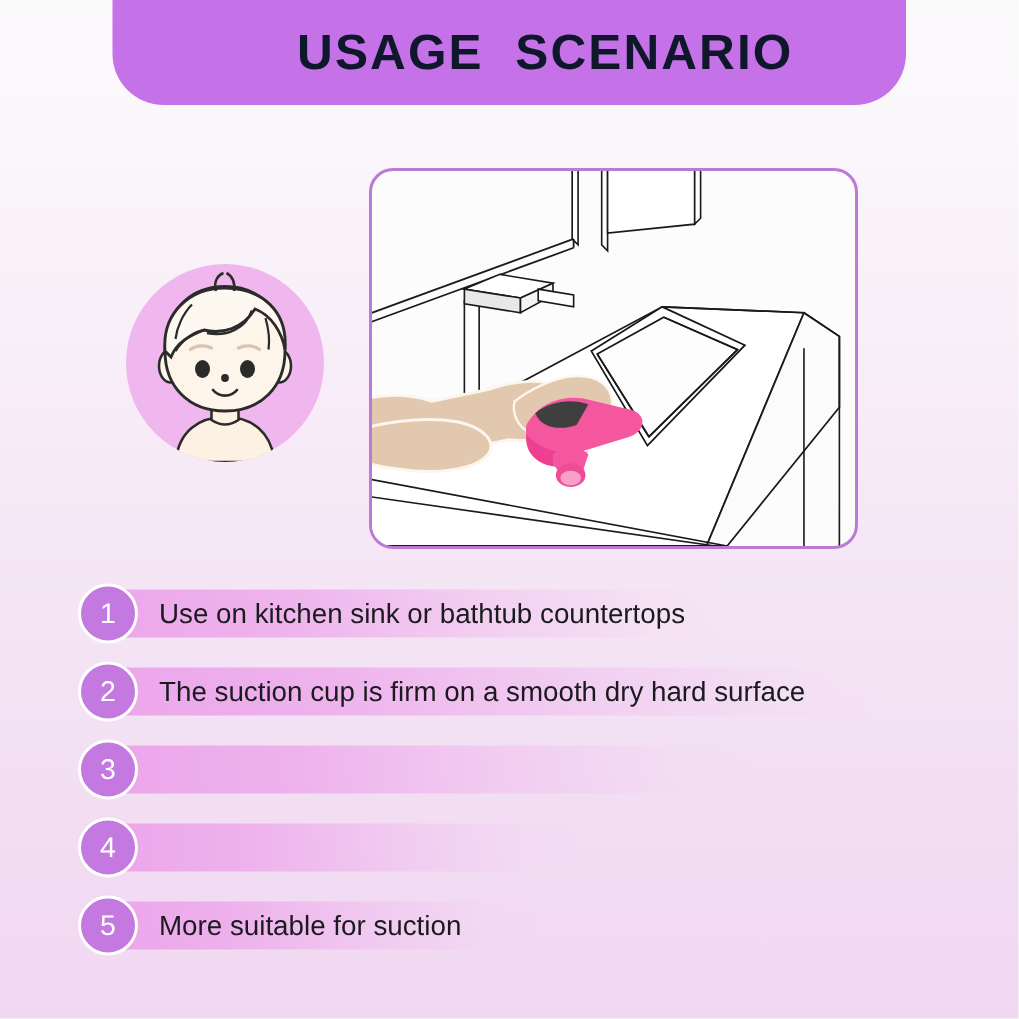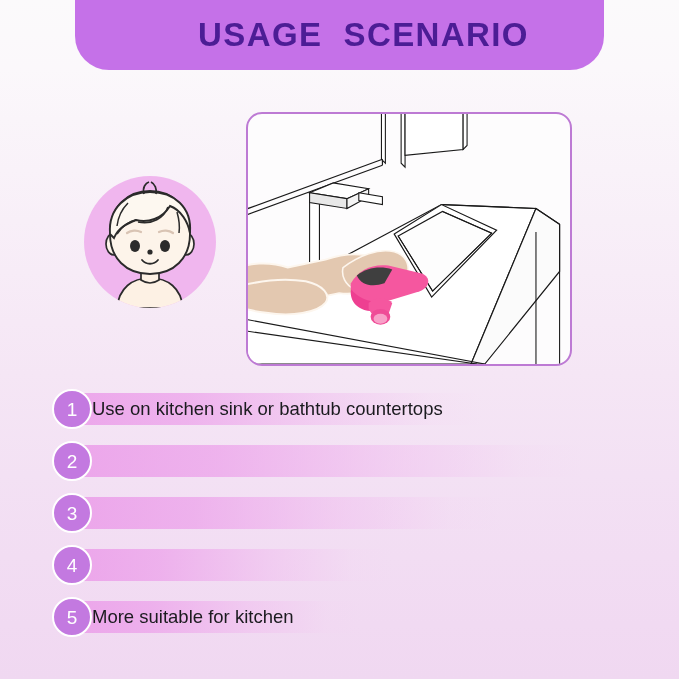--- a/index.html
+++ b/index.html
@@ -33,21 +33,21 @@
     width: 529px;
     height: 86px;
     background: #c571e8;
     border-radius: 0 0 34px 34px;
     display: flex;
     align-items: center;
     justify-content: center;
     overflow: hidden;
   }
   .banner-title {
-    color: #4c1d95;
+    color: #0f172a;
     font-size: 33px;
     font-weight: bold;
     letter-spacing: 1.4px;
     white-space: pre;
     line-height: 1;
     padding-top: 14px;
     margin-left: 48px;
   }
 
   
@@ -123,20 +123,21 @@
     font-size: 19px;
     font-weight: 500;
     display: flex;
     align-items: center;
     justify-content: center;
     line-height: 1;
   }
   .item-text {
     position: relative;
     z-index: 2;
+    margin-left: 14px;
     color: #1b1b1f;
     font-size: 18.5px;
     line-height: 1;
     white-space: nowrap;
   }
 </style>
 </head>
 <body>
 
 <div class="banner">
@@ -257,31 +258,32 @@
 
   <div class="list-item w1">
     <div class="pill"></div>
     <div class="badge">1</div>
     <div class="item-text">Use on kitchen sink or bathtub countertops</div>
   </div>
 
   <div class="list-item w2">
     <div class="pill"></div>
     <div class="badge">2</div>
+    <div class="item-text">The suction cup is firm on a smooth dry hard surface</div>
   </div>
 
   <div class="list-item w3">
     <div class="pill"></div>
     <div class="badge">3</div>
   </div>
 
   <div class="list-item w4">
     <div class="pill"></div>
     <div class="badge">4</div>
   </div>
 
   <div class="list-item w5">
     <div class="pill"></div>
     <div class="badge">5</div>
-    <div class="item-text">More suitable for kitchen</div>
+    <div class="item-text">More suitable for suction</div>
   </div>
 
 </div>
 
 </body></html>

